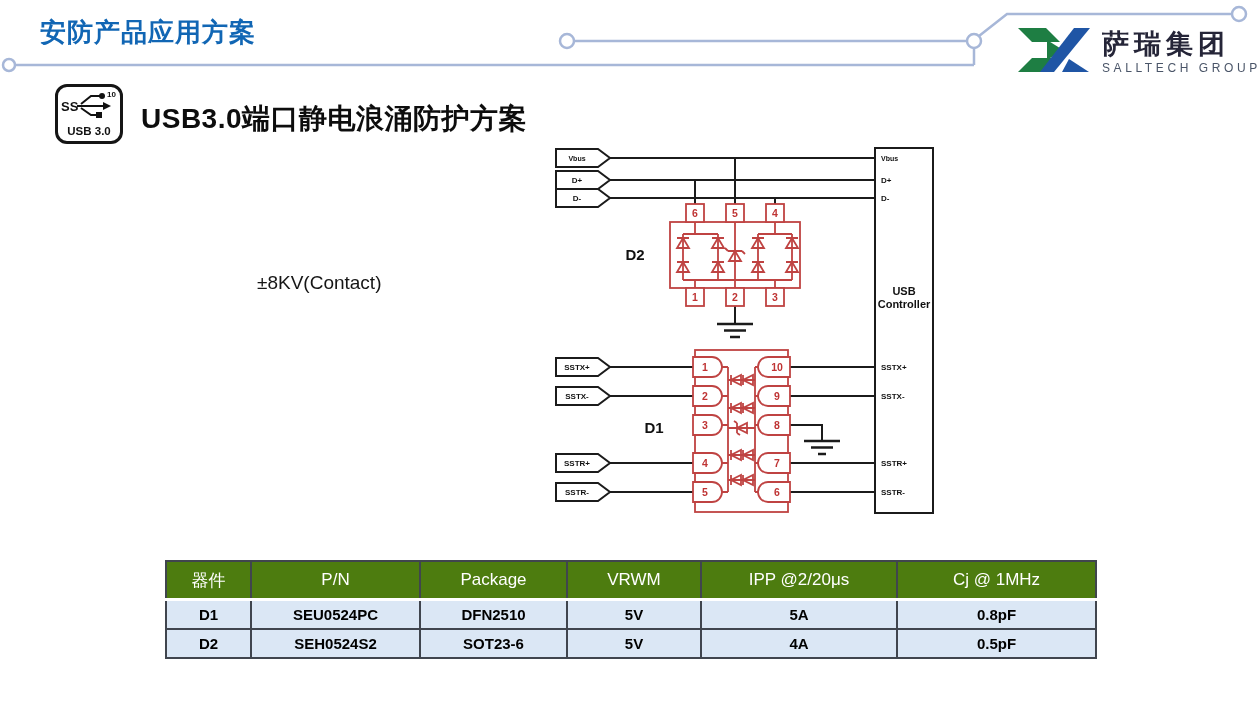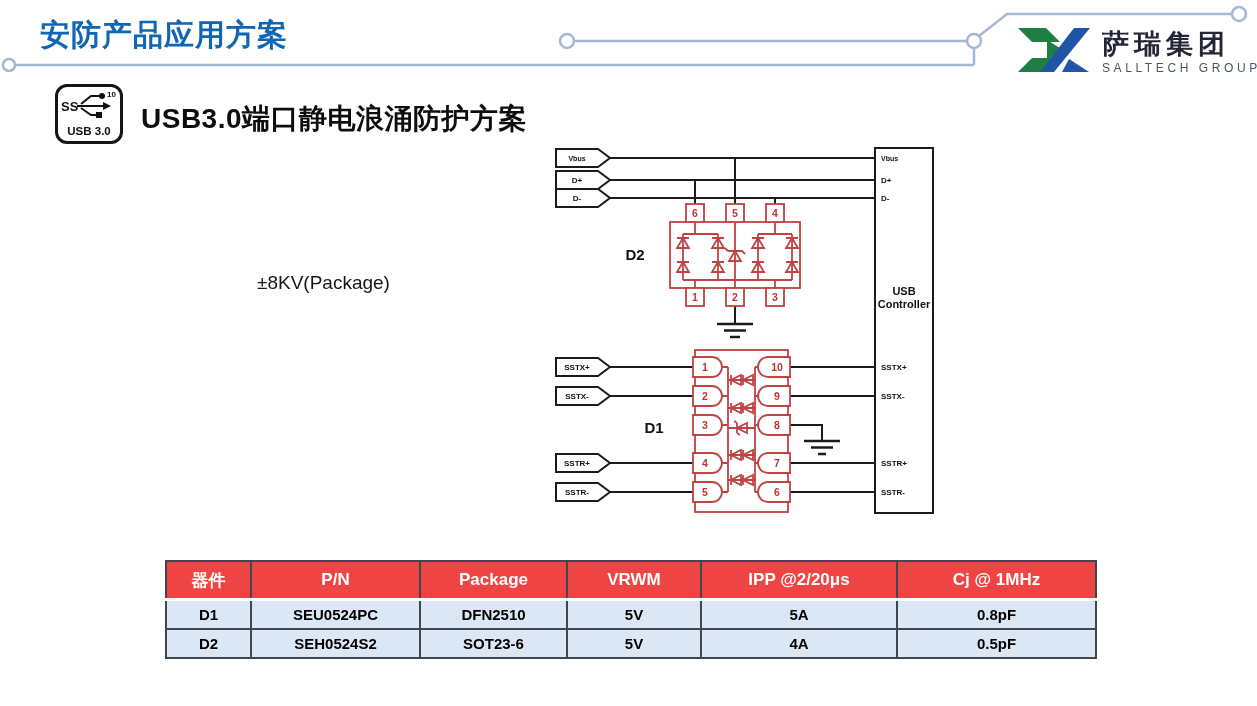--- a/index.html
+++ b/index.html
@@ -1,21 +1,21 @@
 <!DOCTYPE html>
 <html><head>
 <meta charset="utf-8">
 <style>
   html,body{margin:0;padding:0;background:#ffffff;}
   body{width:1257px;height:706px;position:relative;overflow:hidden;
        font-family:"Liberation Sans","DejaVu Sans",sans-serif;}
   .abs{position:absolute;}
 
   
-  #page-title{left:40px;top:15px;font-size:30px;font-weight:bold;color:#1166B4;letter-spacing:1px;}
+  #page-title{left:40px;top:15px;font-size:26px;font-weight:bold;color:#1166B4;letter-spacing:1px;}
   #deco-lines{left:0;top:0;pointer-events:none;}
 
   
   #logo{left:1016px;top:26px;display:flex;align-items:flex-end;gap:10px;}
   #logo-texts{display:flex;flex-direction:column;line-height:1;}
   #logo-cn{font-size:27px;font-weight:bold;color:#252538;letter-spacing:5px;white-space:nowrap;}
   #logo-en{font-size:12px;color:#4a5568;letter-spacing:3.6px;margin-top:4px;white-space:nowrap;}
 
   
   #usb-badge{left:55px;top:84px;width:62px;height:54px;border:3px solid #151515;border-radius:12px;background:#fff;}
@@ -23,21 +23,21 @@
 
   
   #standard-note{left:257px;top:270px;font-size:19px;color:#161616;line-height:26px;}
 
   
   #circuit{left:540px;top:140px;}
 
   
   #spec-table-wrap{left:165px;top:560px;width:930px;}
   table{border-collapse:collapse;width:930px;table-layout:fixed;}
-  th{background:#ef4444;color:#ffffff;font-size:17px;font-weight:bold;
+  th{background:#4d7c0f;color:#ffffff;font-size:17px;font-weight:normal;
      border:2px solid #40454e;border-bottom:3px solid #ffffff;height:36px;padding:0;}
   td{background:#DBE7F5;color:#000;font-size:15px;font-weight:bold;text-align:center;
      border:2px solid #40454e;height:27px;padding:0;}
   table{border:2px solid #40454e;}
 </style>
 </head>
 <body>
 
 <svg id="deco-lines" class="abs" width="1257" height="90" viewBox="0 0 1257 90">
   <g stroke="#A7B7D8" stroke-width="2.5" fill="none">
@@ -85,21 +85,21 @@
     <circle cx="44" cy="9" r="3" fill="#111"></circle>
     <rect x="38" y="25" width="6" height="6" fill="#111"></rect>
     <text x="49" y="10" font-size="8" font-weight="bold" fill="#111">10</text>
     <text x="31" y="48" font-size="11.5" font-weight="bold" fill="#111" text-anchor="middle">USB 3.0</text>
   </svg>
 </div>
 
 <div id="section-title" class="abs">USB3.0端口静电浪涌防护方案</div>
 
 <div id="standard-note" class="abs">
-  <div>±8KV(Package)</div>
+  <div>±8KV(Contact)</div>
 </div>
 
 <svg id="circuit" class="abs" width="420" height="395" viewBox="0 0 420 395">
 
   <g stroke="#1B1B1B" stroke-width="2" fill="none">
     <path d="M70,18 H335 M70,40 H335 M70,58 H335"></path>
     <path d="M195,18 V64 M155,40 V64 M235,58 V64"></path>
     <path d="M70,227 H153 M250,227 H335"></path>
     <path d="M70,256 H153 M250,256 H335"></path>
     <path d="M70,323 H153 M250,323 H335"></path>

